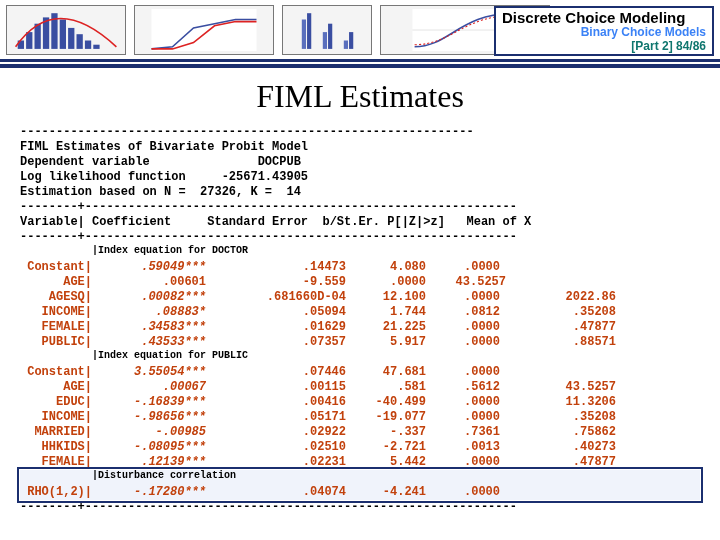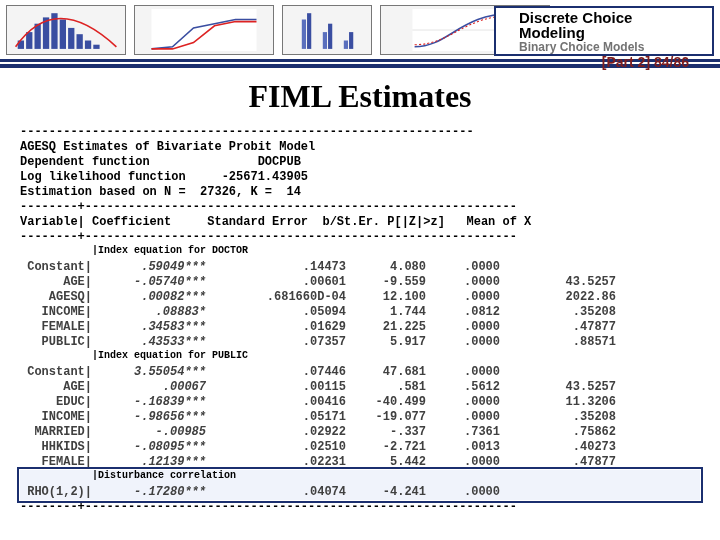--- a/index.html
+++ b/index.html
@@ -50,40 +50,40 @@
 
   .titlebox {
     position: absolute;
     right: 6px;
     top: 6px;
     width: 220px;
     height: 50px;
     background: #fff;
     border: 2px solid #1b2f6f;
     box-sizing: border-box;
-    padding: 2px 23px;
+    padding: 2px 6px;
     display: flex;
     flex-direction: column;
     justify-content: space-between;
   }
   .titlebox .t1 { font-size: 15px; font-weight: bold; color: #000; line-height: 1; }
-  .titlebox .t2 { font-size: 12px; font-weight: bold; color: #737373; }
-  .titlebox .t3 { font-size: 14px; font-weight: bold; text-align: right; color: #7f1d1d; }
+  .titlebox .t2 { font-size: 12px; font-weight: bold; text-align: right; color: #3b82f6; }
+  .titlebox .t3 { font-size: 12px; font-weight: bold; text-align: right; color: #0f766e; }
 
   .hbar { height: 4px; width: 100%; background: #1b2f6f; margin-top: 2px; }
 
   
   .main {
     padding: 4px 20px 0 20px;
     box-sizing: border-box;
   }
   .main-title {
     font-family: "Times New Roman", Times, serif;
     font-size: 32px;
-    font-weight: bold;
+    font-weight: normal;
     text-align: center;
     color: #000;
     margin: 6px 0 10px 0;
   }
 
   pre.output {
     font-family: "Courier New", Courier, monospace;
     font-size: 12px;
     line-height: 1.25;
     font-weight: bold;
@@ -91,21 +91,21 @@
     margin: 0;
     white-space: pre;
   }
 
   .row {
     display: grid;
     grid-template-columns: 72px 120px 140px 80px 74px 110px;
     font-family: "Courier New", Courier, monospace;
     font-size: 12px;
     font-weight: bold;
-    color: #404040;
+    color: #c2410c;
     line-height: 1.25;
   }
   .row .c1 { text-align: right; }
   .row .c2 { text-align: right; padding-right: 6px; font-style: italic; }
   .row .c3 { text-align: right; padding-right: 6px; }
   .row .c4 { text-align: right; padding-right: 6px; }
   .row .c5 { text-align: right; padding-right: 6px; }
   .row .c6 { text-align: right; }
 
   .sechead {
@@ -180,42 +180,41 @@
       <div class="t3">[Part 2]   84/86</div>
     </div>
   </div>
 
   <div class="hbar"></div>
 
   <div class="main">
     <div class="main-title">FIML Estimates</div>
 
     <pre class="output"><span>---------------------------------------------------------------</span>
-<span>AGESQ Estimates of Bivariate Probit Model</span>
-<span>Dependent function               DOCPUB</span>
+<span>FIML Estimates of Bivariate Probit Model</span>
+<span>Dependent variable               DOCPUB</span>
 <span>Log likelihood function     -25671.43905</span>
 <span>Estimation based on N =  27326, K =  14</span>
 <span>--------+------------------------------------------------------------</span>
 <span>Variable| Coefficient     Standard Error  b/St.Er. P[|Z|&gt;z]   Mean of X</span>
 <span>--------+------------------------------------------------------------</span></pre>
 
     <div class="rows-wrap">
       <div class="sechead">|Index     equation for DOCTOR</div>
       <div id="rows-doctor">
           <div class="row">
             <span class="c1">Constant|</span>
             <span class="c2">.59049***</span>
             <span class="c3">.14473</span>
             <span class="c4">4.080</span>
             <span class="c5">.0000</span>
             <span class="c6"></span>
           </div>
           <div class="row">
             <span class="c1">AGE|</span>
-            <span class="c2">-.05740***</span>
             <span class="c3">.00601</span>
             <span class="c4">-9.559</span>
             <span class="c5">.0000</span>
             <span class="c6">43.5257</span>
           </div>
           <div class="row">
             <span class="c1">AGESQ|</span>
             <span class="c2">.00082***</span>
             <span class="c3">.681660D-04</span>
             <span class="c4">12.100</span>

